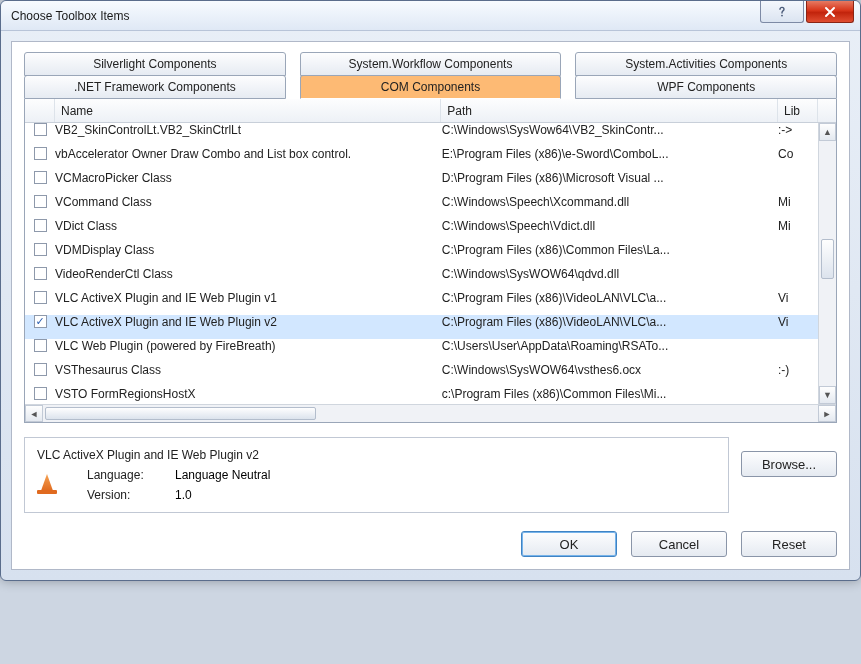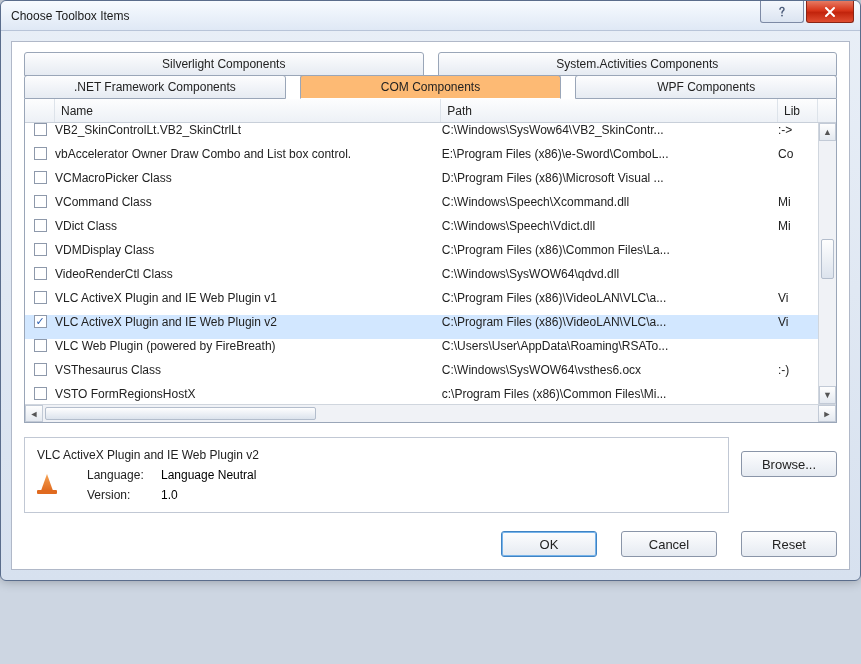--- a/index.html
+++ b/index.html
@@ -176,21 +176,21 @@
   .details-panel {
     flex:1;
     border:1px solid #c1c8d4;
     background:#fff;
     padding:10px 12px;
     display:flex;
     flex-direction:column;
     gap:6px;
   }
   .details-title { font-size:12px; color:#222; }
-  .details-row { display:flex; gap:4px; padding-left:50px; }
+  .details-row { display:flex; gap:18px; padding-left:50px; }
   .details-icon {
     position:absolute;
     margin-top:26px;
   }
   .details-row .lab { width:70px; color:#222; }
   .details-container { position:relative; }
   .btn-std {
     width:96px; height:26px;
     border:1px solid #8a95a8;
     background: linear-gradient(#fdfdfe,#e5eaf1);
@@ -200,21 +200,21 @@
     display:inline-flex; align-items:center; justify-content:center;
     cursor:default;
   }
   .btn-std.default {
     border-color:#3f83c4;
     box-shadow: 0 0 0 1px #76b3ea inset;
   }
   .footer {
     display:flex;
     justify-content:flex-end;
-    gap:24px;
+    gap:14px;
     margin-top:18px;
   }
   .underline-first::first-letter { text-decoration: underline; }
   .vlc-cone {
     width:20px; height:20px;
     background:
       linear-gradient(#fff,#fff) center 6px/12px 2px no-repeat,
       linear-gradient(#fff,#fff) center 12px/16px 2px no-repeat,
       conic-gradient(from 135deg at 50% 0, transparent 0 90deg, transparent 0) ;
     position:relative;
@@ -251,20 +251,21 @@
           <path d="M2 2 L10 10 M10 2 L2 10" stroke="#fff" stroke-width="2" stroke-linecap="round"></path>
         </svg>
       </div>
     </div>
   </div>
 
   <div class="body">
 
     <div class="tabrow">
       <div class="tab">Silverlight Components</div>
+      <div class="tab">System.Workflow Components</div>
       <div class="tab">System.Activities Components</div>
     </div>
     <div class="tabrow">
       <div class="tab">.NET Framework Components</div>
       <div class="tab active">COM Components</div>
       <div class="tab">WPF Components</div>
     </div>
 
     <div class="grid-wrap">
       <div class="grid-head">

